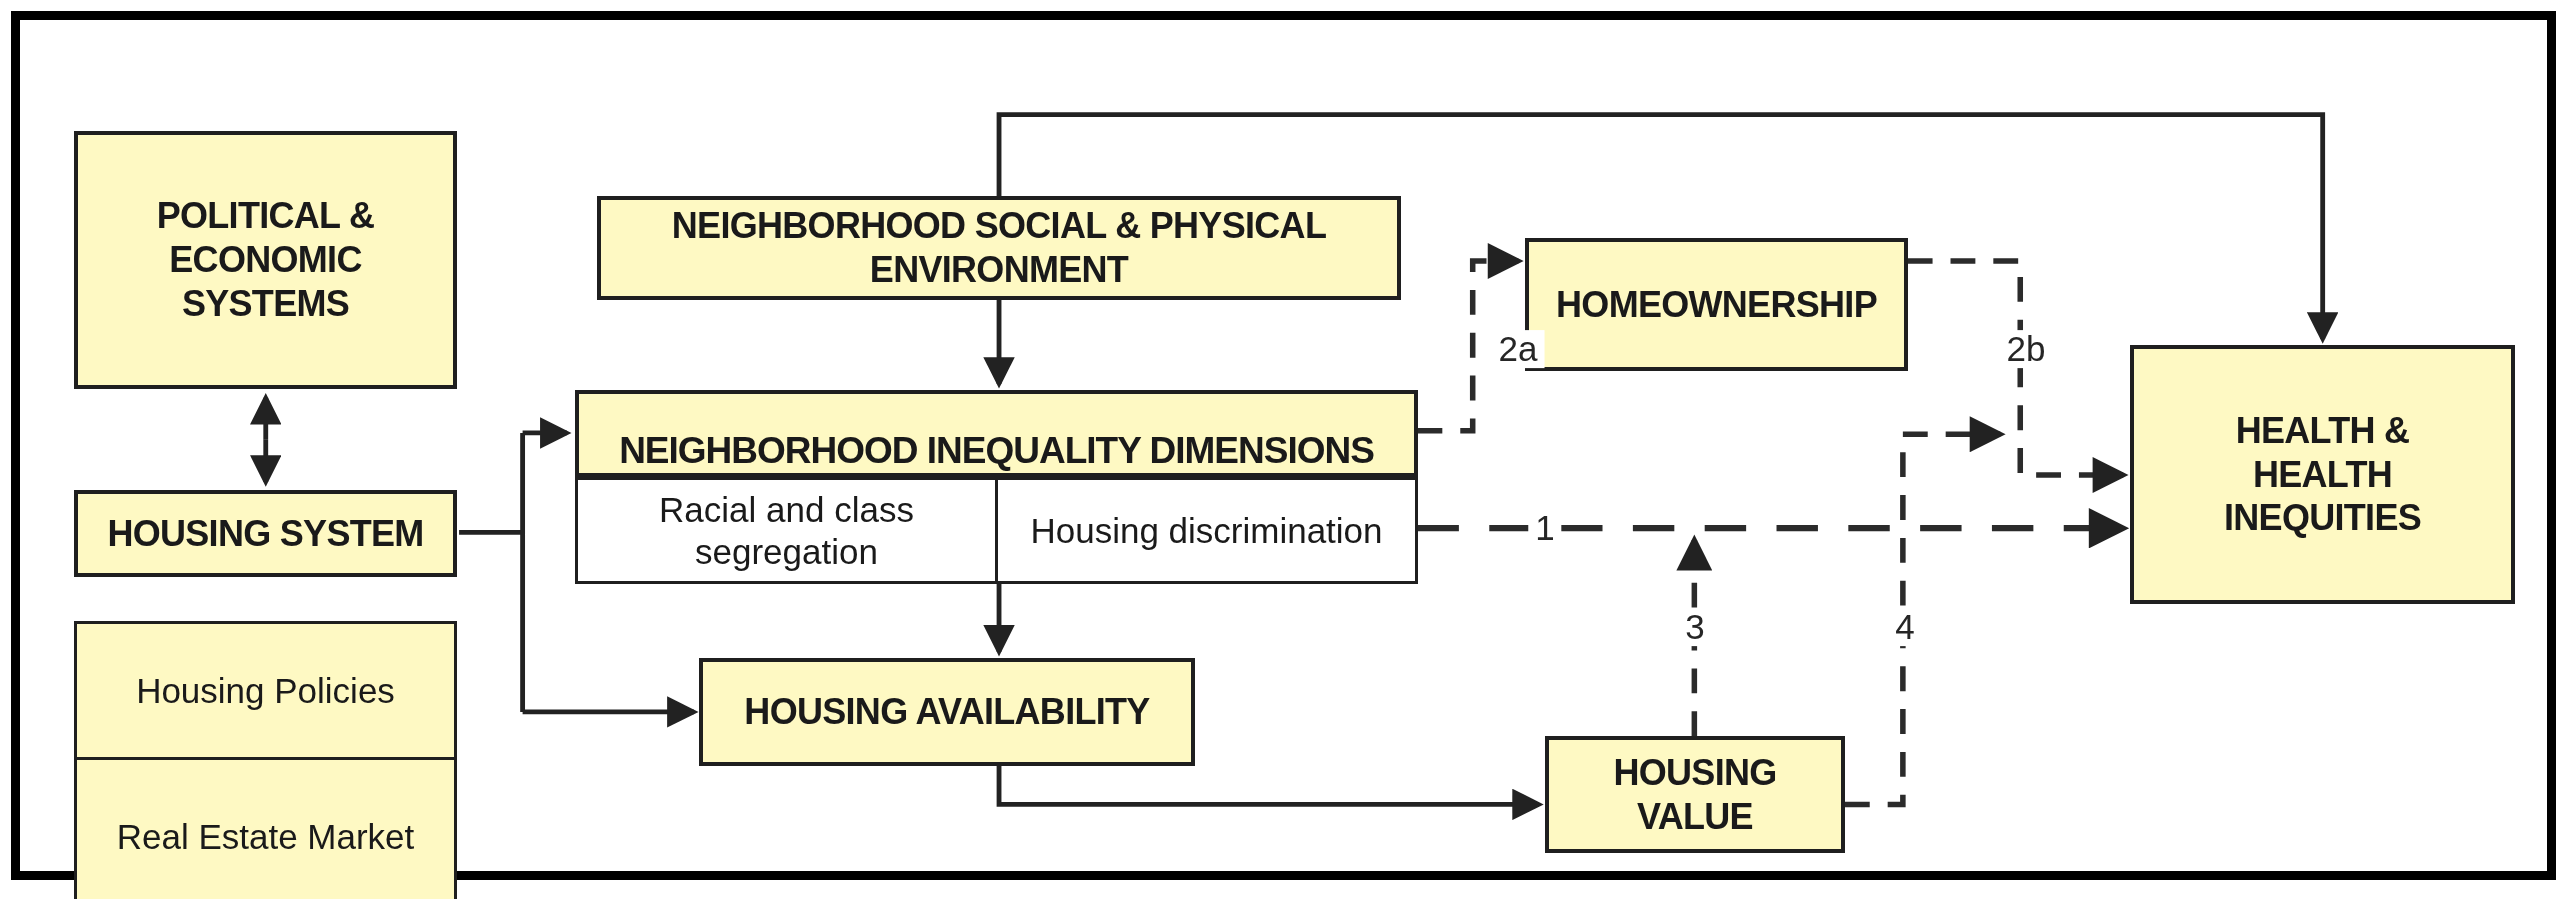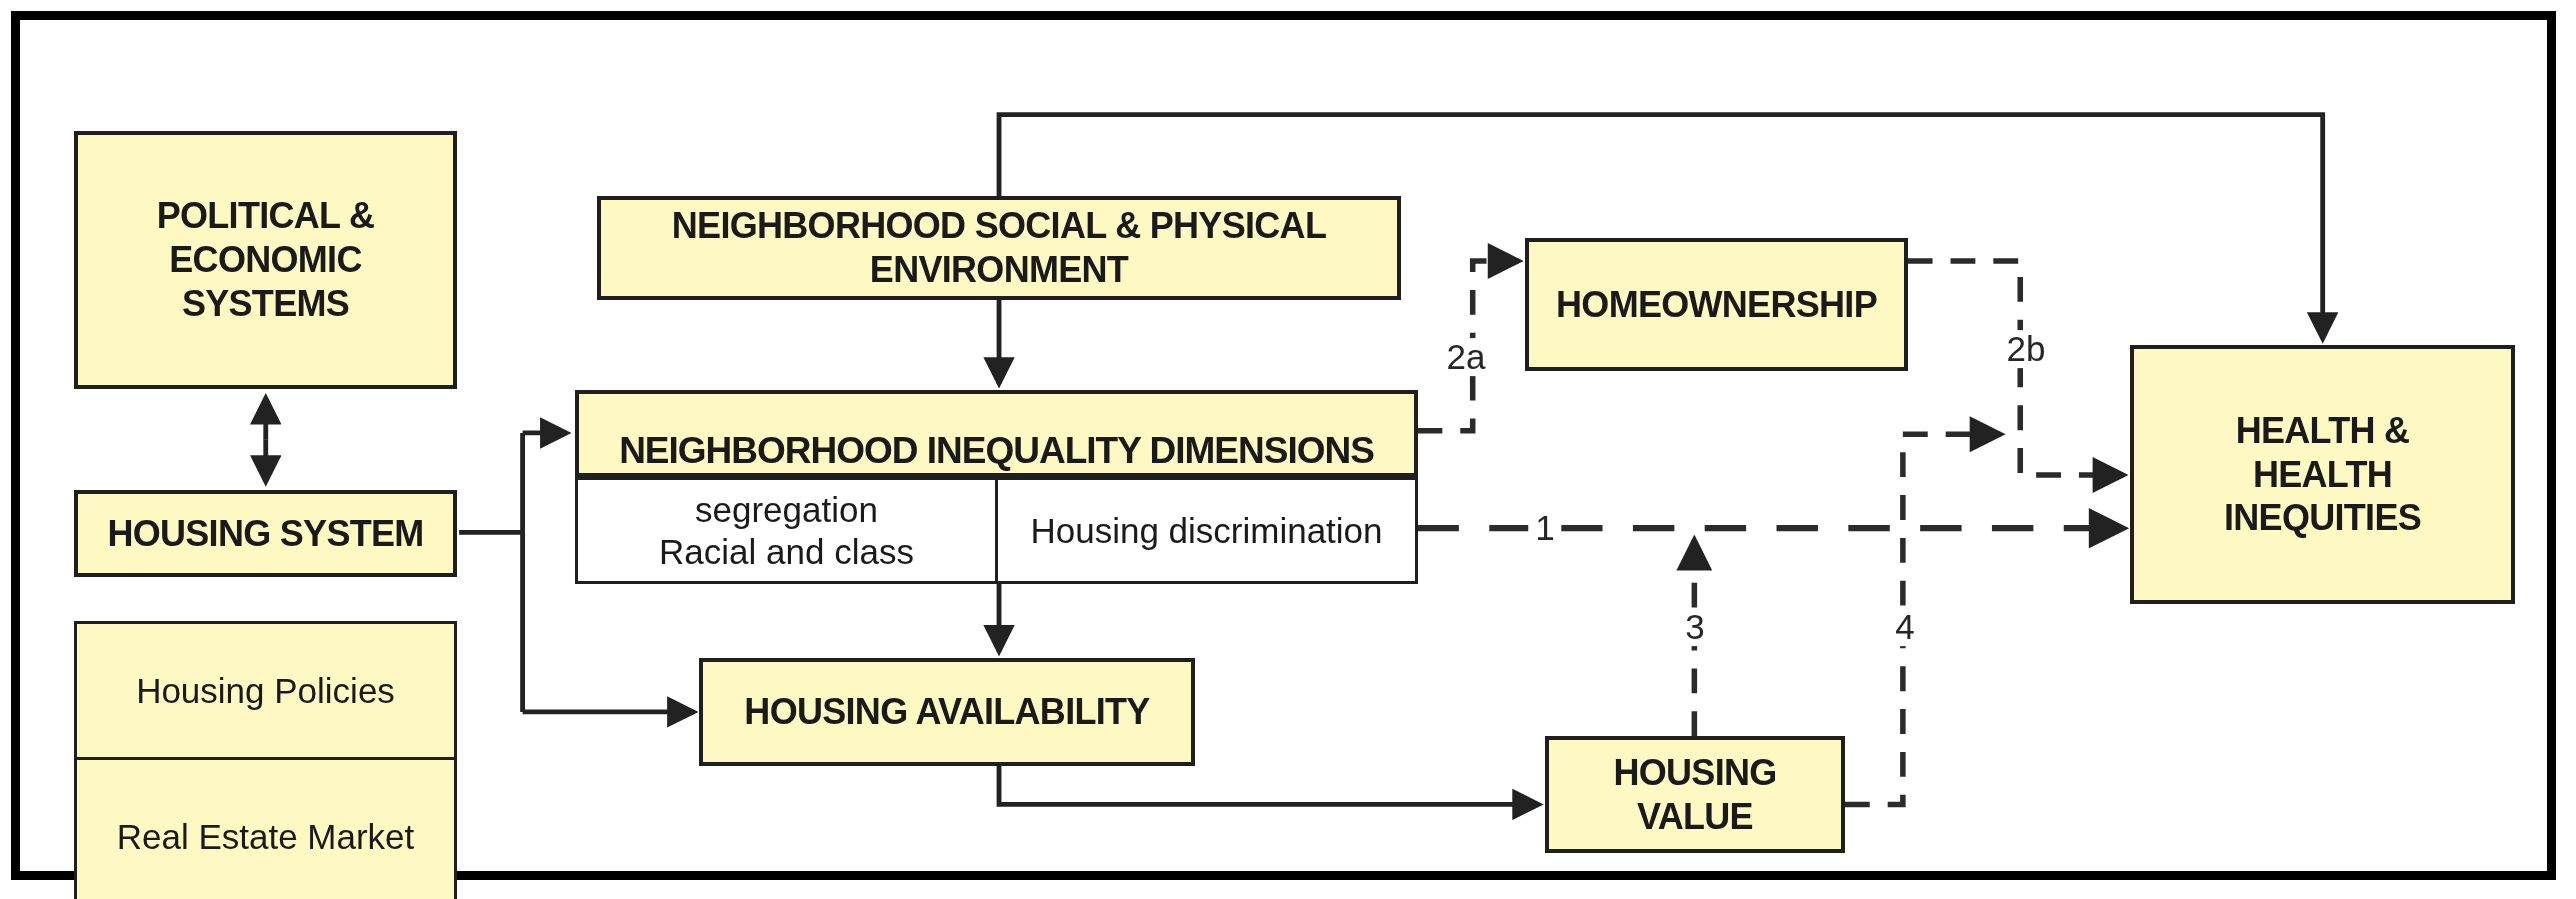--- a/index.html
+++ b/index.html
@@ -97,22 +97,22 @@
     </div>
   </div>
 
   <div class="box" style="left:575px;top:390px;width:843px;height:87px;justify-content:flex-end;">
     <div class="bold-label big">NEIGHBORHOOD INEQUALITY DIMENSIONS</div>
   </div>
 
   <div class="cellwrap" style="left:575px;top:477px;width:843px;height:107px;">
     <div class="cell">
       <div class="reg-label">
+        <div>Racial and class</div>
         <div>segregation</div>
-        <div>Racial and class</div>
       </div>
     </div>
     <div class="cell right">
       <div class="reg-label">Housing discrimination</div>
     </div>
   </div>
 
   <div class="box" style="left:1525px;top:206px;width:383px;height:133px;margin-top:32px;">
     <div class="bold-label">HOMEOWNERSHIP</div>
   </div>
@@ -130,19 +130,19 @@
 
   <div class="box" style="left:2130px;top:345px;width:385px;height:259px;">
     <div class="bold-label">
       <div>HEALTH &amp;</div>
       <div>HEALTH</div>
       <div>INEQUITIES</div>
     </div>
   </div>
 
   <div class="num-label" style="left:1545px;top:528px;">1</div>
-  <div class="num-label" style="left:1466px;top:349px;margin-top:8px;">2a</div>
+  <div class="num-label" style="left:1518px;top:349px;">2a</div>
   <div class="num-label" style="left:2026px;top:349px;">2b</div>
   <div class="num-label" style="left:1695px;top:627px;">3</div>
   <div class="num-label" style="left:1905px;top:627px;">4</div>
 
 </div>
 
 
 </body></html>

